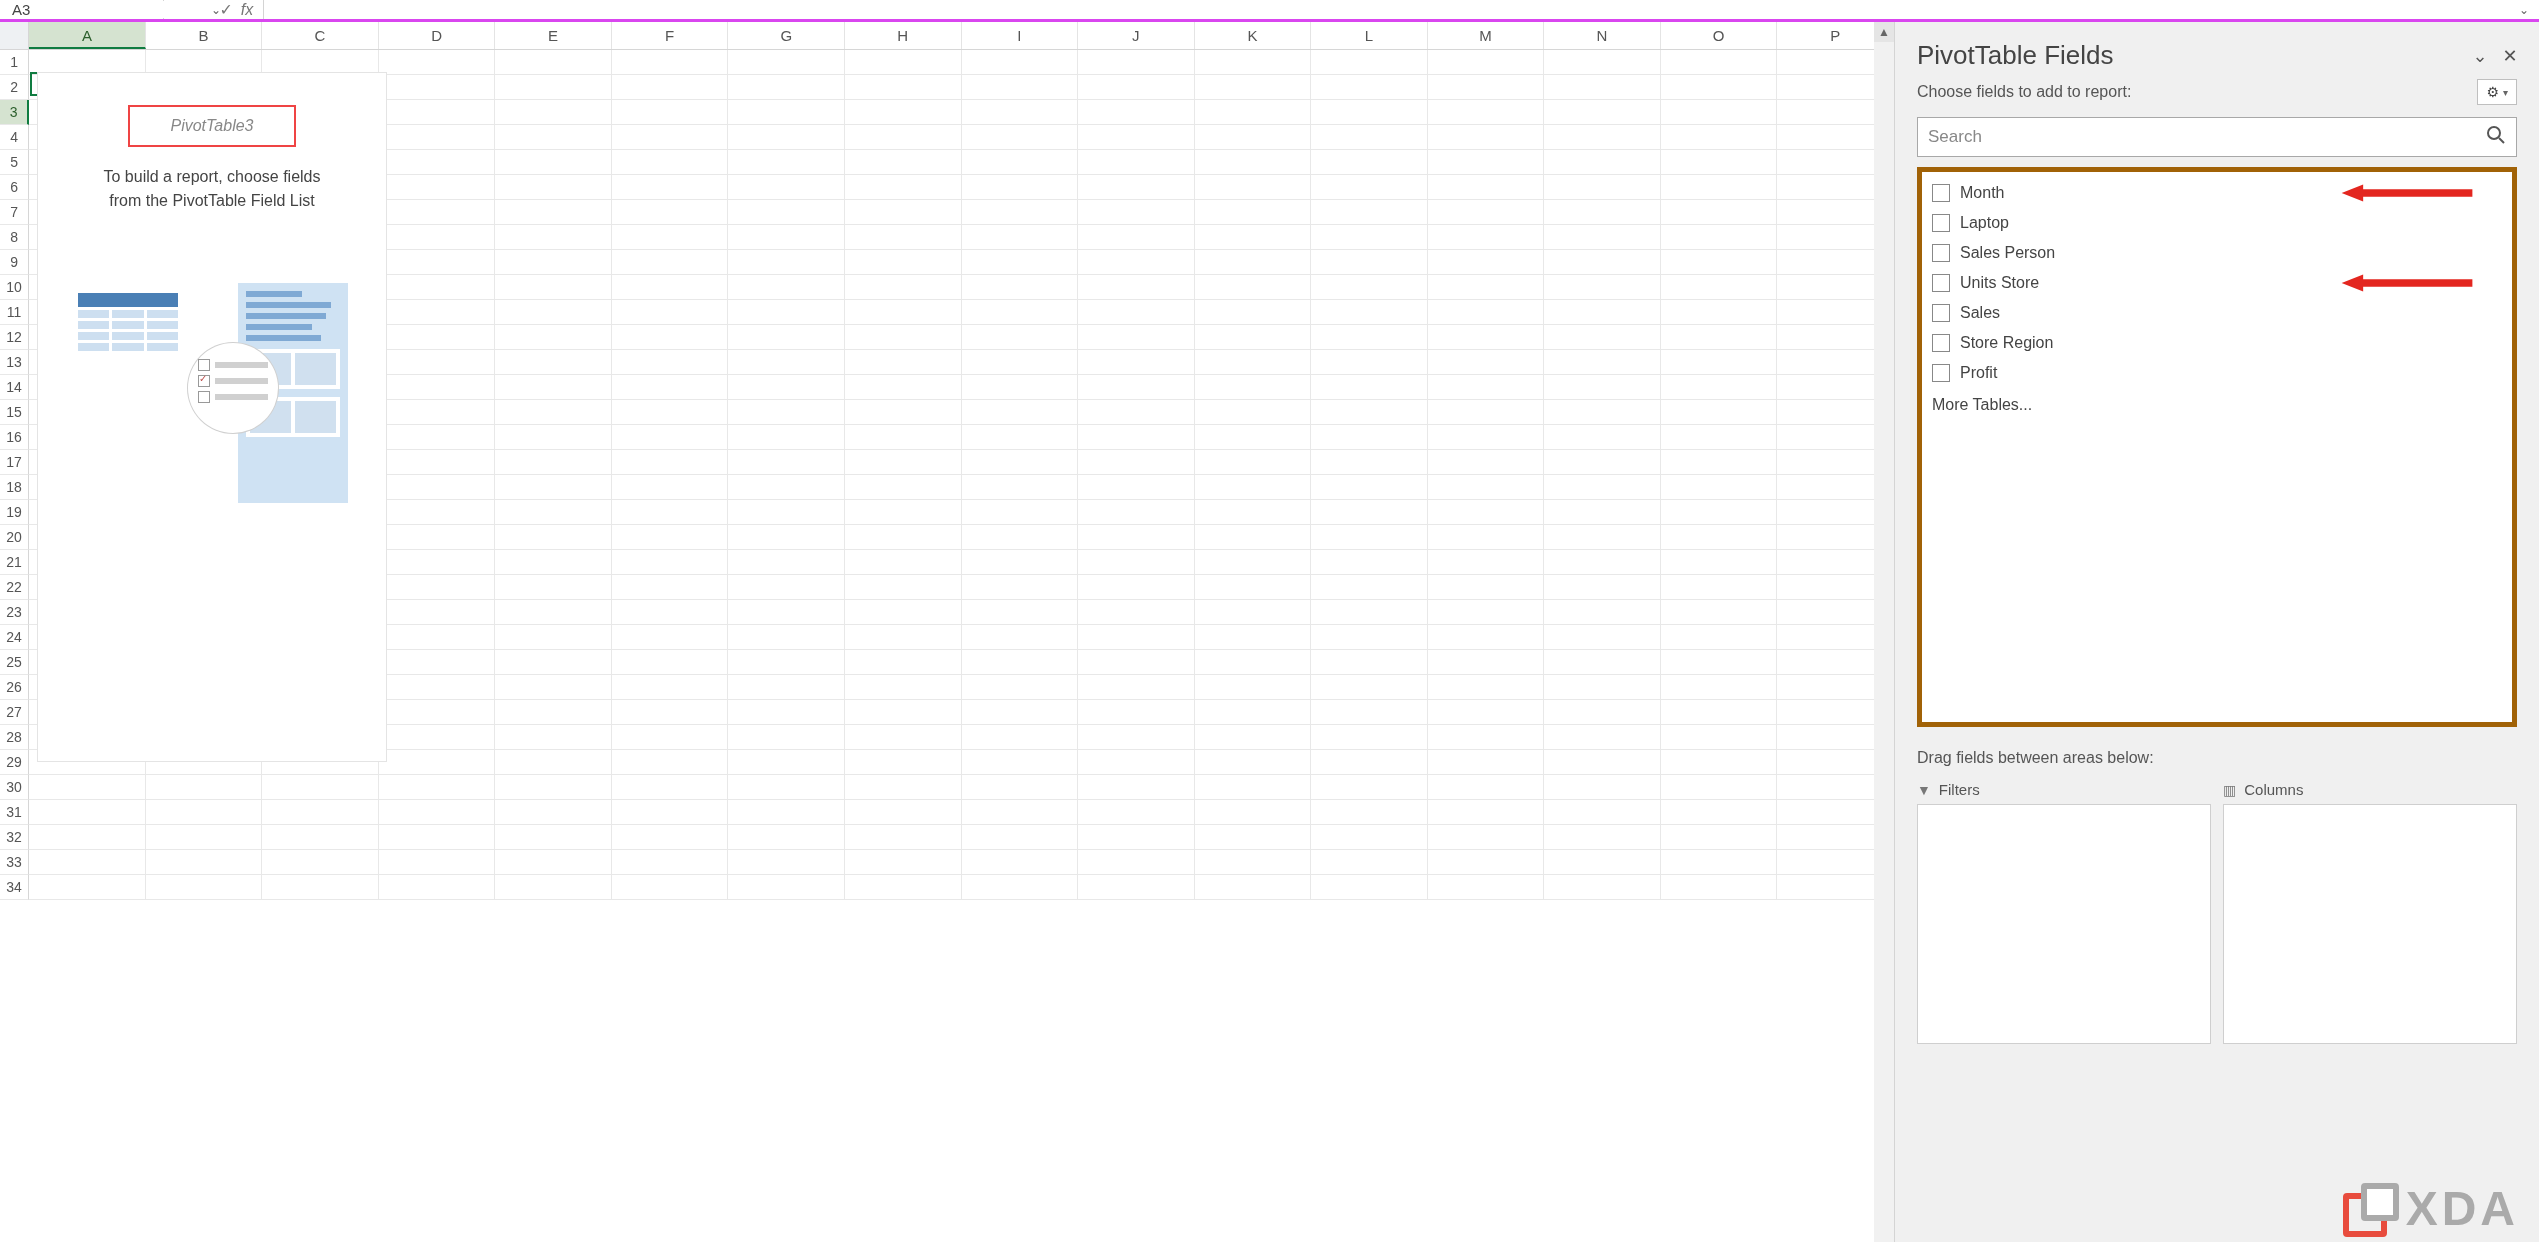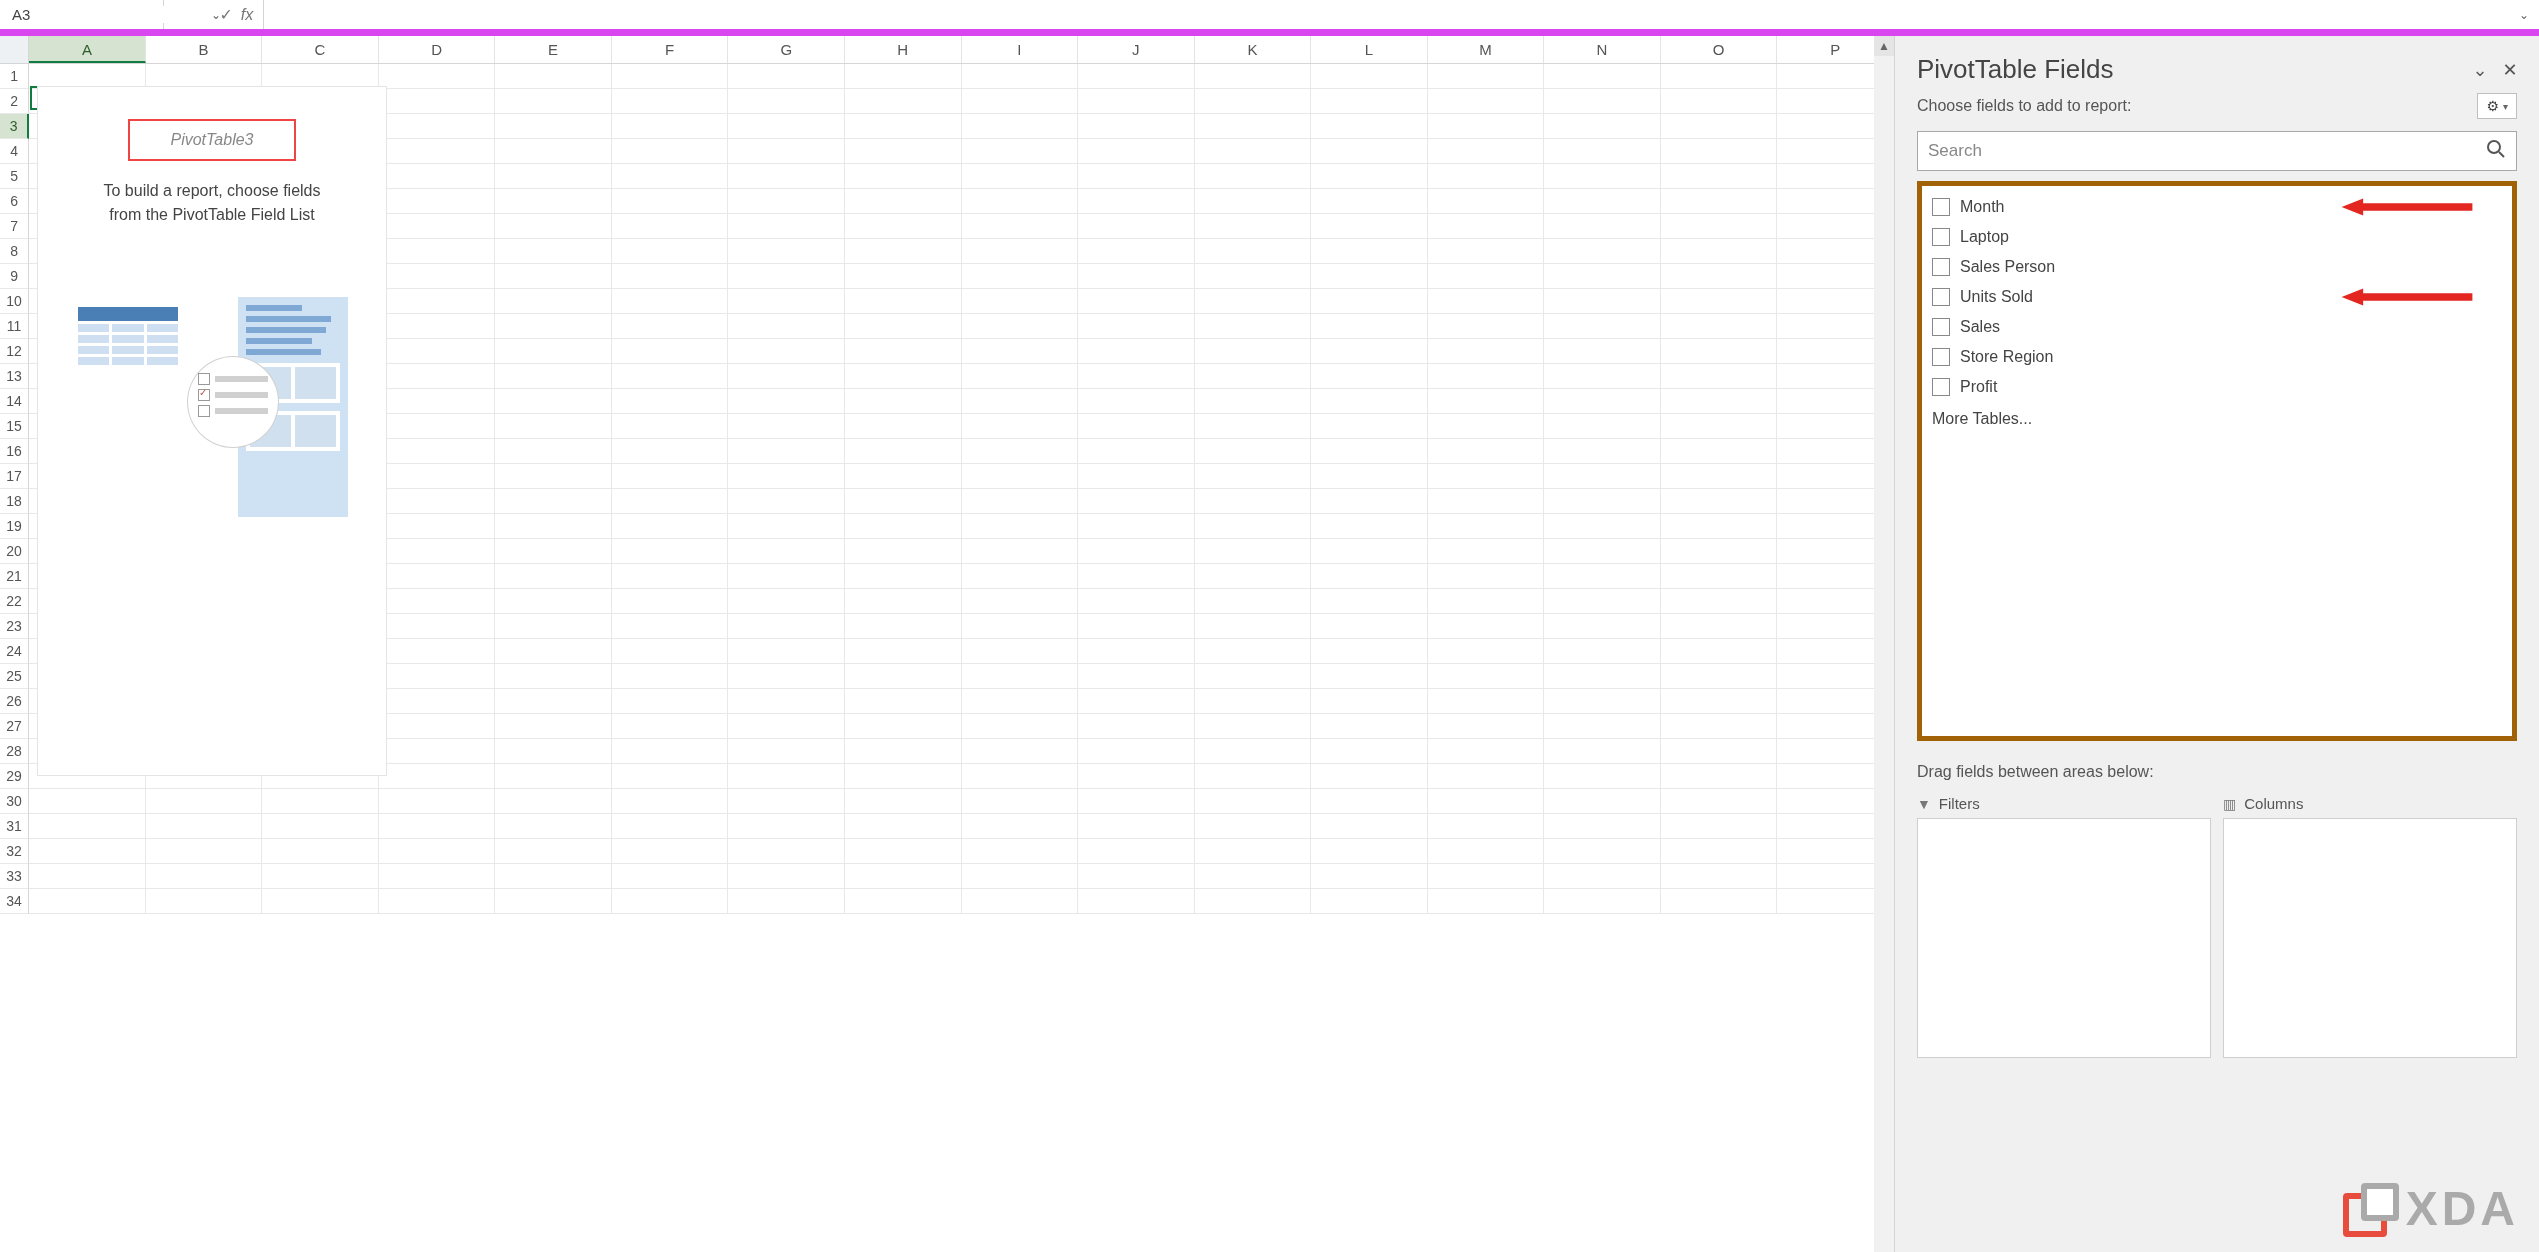--- a/index.html
+++ b/index.html
@@ -9,23 +9,23 @@
   color: #444;
   background: #fff;
   width: 2539px;
   height: 1252px;
   overflow: hidden;
   position: relative;
 }
 
 
 .formula-bar {
-  height: 36px;
+  height: 22px;
   background: #fff;
-  border-bottom: 7px solid #d946ef;
+  border-bottom: 3px solid #d946ef;
   display: flex;
   align-items: stretch;
 }
 .name-box-wrap {
   width: 164px;
   border-right: 1px solid #d4d4d4;
   display: flex;
   align-items: center;
   padding: 0 6px 0 12px;
   position: relative;
@@ -1154,21 +1154,21 @@
         <div class="field-item">
           <div class="field-chk"></div>
           <div class="field-label">Laptop</div>
         </div>
         <div class="field-item">
           <div class="field-chk"></div>
           <div class="field-label">Sales Person</div>
         </div>
         <div class="field-item">
           <div class="field-chk"></div>
-          <div class="field-label">Units Sold</div>
+          <div class="field-label">Units Store</div>
           <div class="red-arrow"><svg width="170" height="26" viewBox="0 0 170 26">
               <polygon points="0,13 28,2 28,8 170,8 170,18 28,18 28,24" fill="#e3261f"></polygon>
             </svg></div>
         </div>
         <div class="field-item">
           <div class="field-chk"></div>
           <div class="field-label">Sales</div>
         </div>
         <div class="field-item">
           <div class="field-chk"></div>

